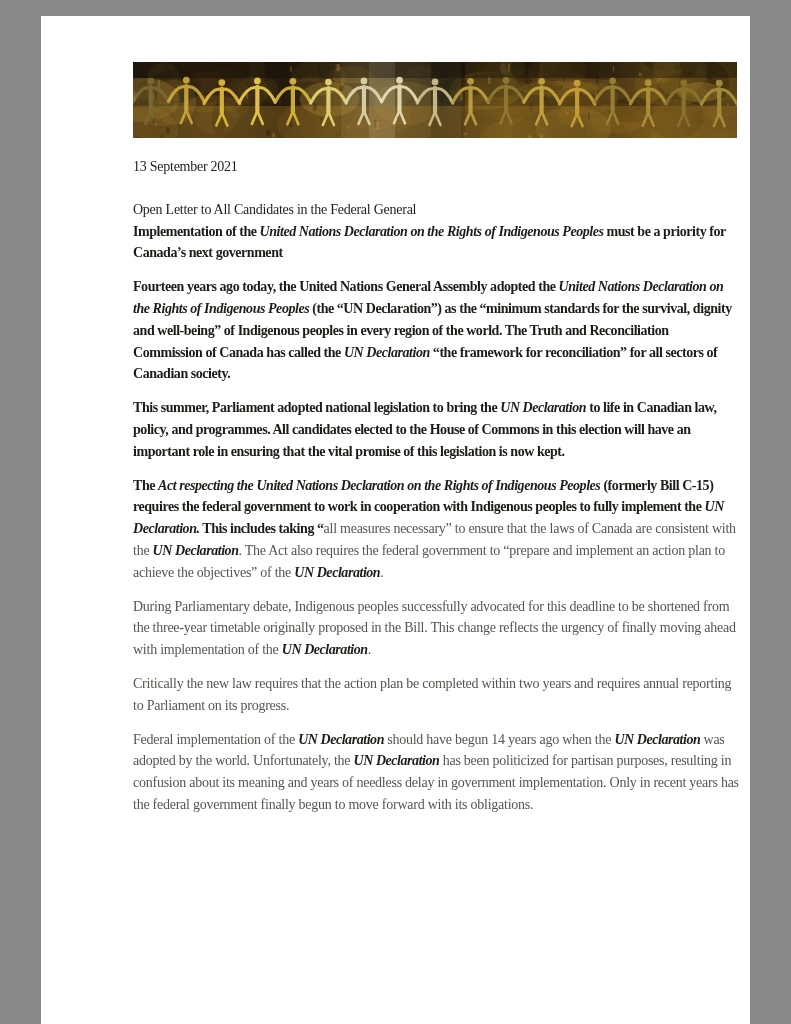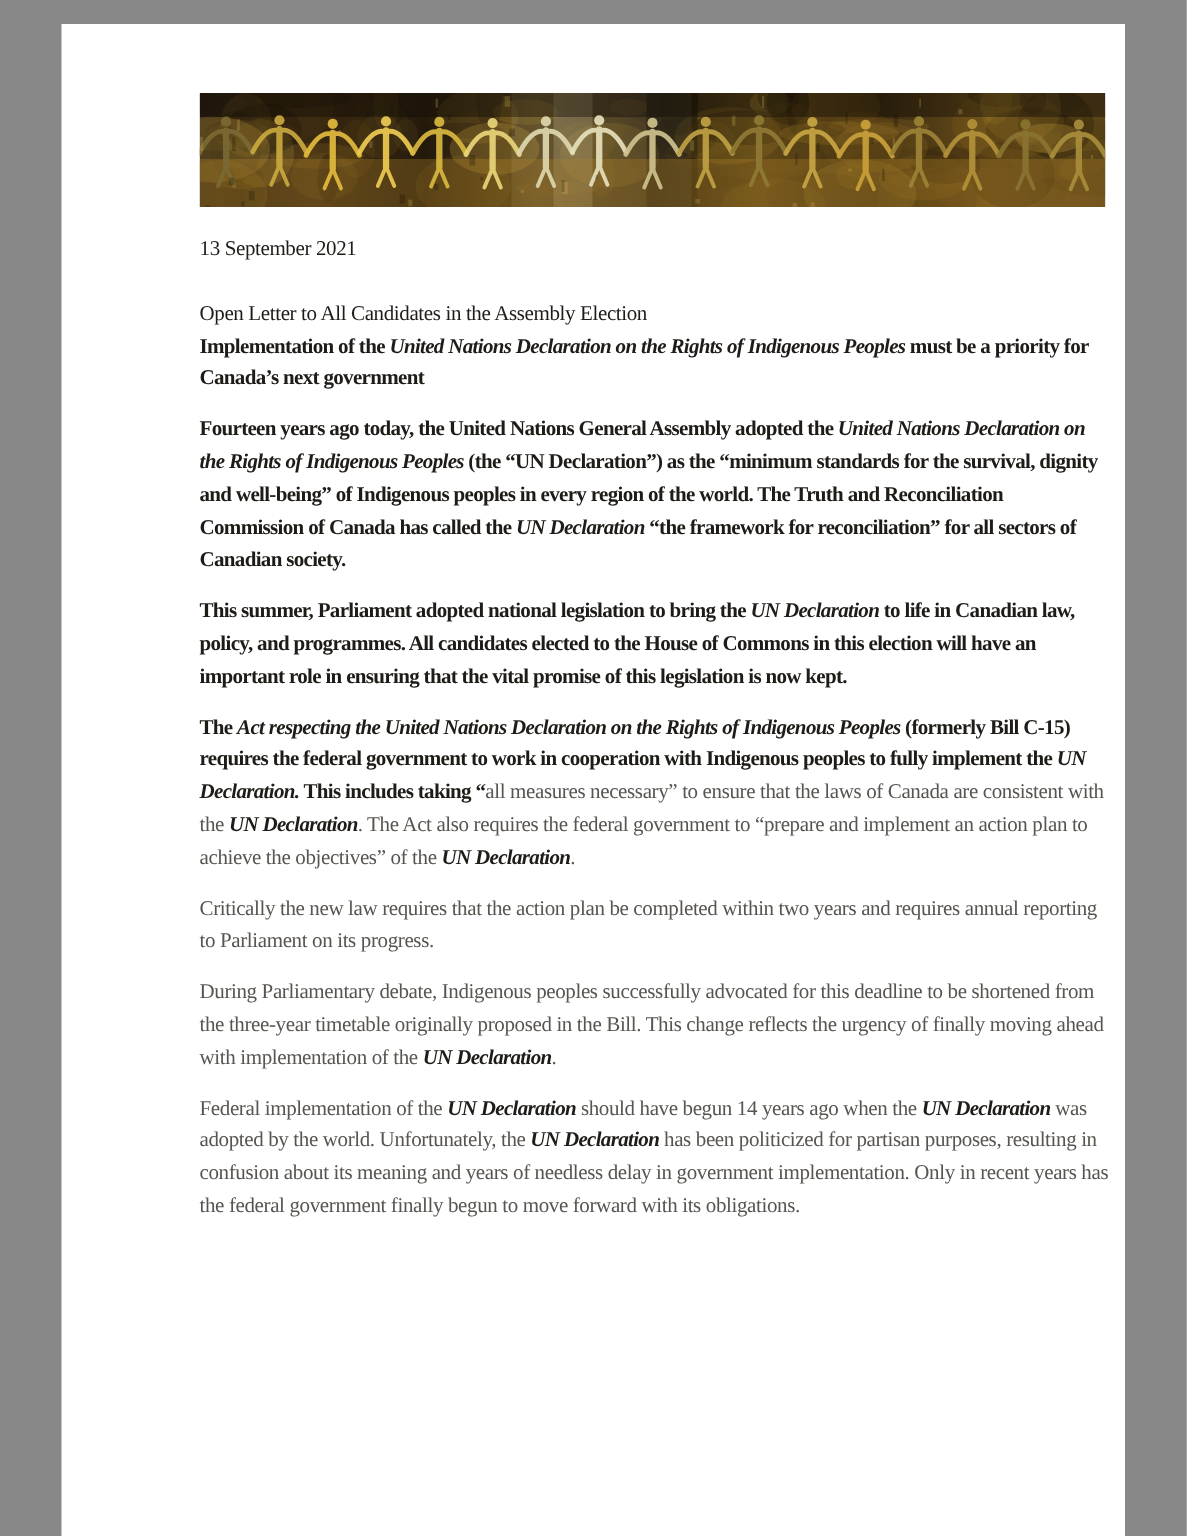--- a/index.html
+++ b/index.html
@@ -336,27 +336,27 @@
         <rect x="594.2" y="41.3" width="1.6" height="2.7" fill="#d8b55a" opacity="0.25"></rect>
         <rect x="165.4" y="14.5" width="2.3" height="3.4" fill="#0d0a05" opacity="0.25"></rect>
         <rect x="92.8" y="24.6" width="1.6" height="4.1" fill="#d8b55a" opacity="0.25"></rect>
         <rect x="32.9" y="65.4" width="3.9" height="6.2" fill="#0d0a05" opacity="0.25"></rect>
       </svg>
   </div>
 
   <div class="content">
     <p class="date-line">13 September 2021</p>
 
-    <p class="subject-line">Open Letter to All Candidates in the Assembly Election</p>
+    <p class="subject-line">Open Letter to All Candidates in the Federal General</p>
 
     <p class="title-line"><span class="run r-bold">Implementation of the </span><span class="run r-bold-italic">United Nations Declaration on the Rights of Indigenous Peoples</span><span class="run r-bold"> must be a priority for Canada’s next government</span></p>
 
     <div>
         <p><span class="run r-bold">Fourteen years ago today, the United Nations General Assembly adopted the </span><span class="run r-bold-italic">United Nations Declaration on the Rights of Indigenous Peoples</span><span class="run r-bold"> (the “UN Declaration”) as the “minimum standards for the survival, dignity and well-being” of Indigenous peoples in every region of the world. The Truth and Reconciliation Commission of Canada has called the </span><span class="run r-bold-italic">UN Declaration</span><span class="run r-bold"> “the framework for reconciliation” for all sectors of Canadian society.</span></p>
         <p><span class="run r-bold">This summer, Parliament adopted national legislation to bring the </span><span class="run r-bold-italic">UN Declaration</span><span class="run r-bold"> to life in Canadian law, policy, and programmes. All candidates elected to the House of Commons in this election will have an important role in ensuring that the vital promise of this legislation is now kept.</span></p>
         <p><span class="run r-bold">The </span><span class="run r-bold-italic">Act respecting the United Nations Declaration on the Rights of Indigenous Peoples</span><span class="run r-bold"> (formerly Bill C-15) requires the federal government to work in cooperation with Indigenous peoples to fully implement the </span><span class="run r-bold-italic">UN Declaration.</span><span class="run r-bold"> This includes taking “</span><span class="run r-regular">all measures necessary” to ensure that the laws of Canada are consistent with the </span><span class="run r-bold-italic">UN Declaration</span><span class="run r-regular">. The Act also requires the federal government to “prepare and implement an action plan to achieve the objectives” of the </span><span class="run r-bold-italic">UN Declaration</span><span class="run r-regular">.</span></p>
+        <p><span class="run r-regular">During Parliamentary debate, Indigenous peoples successfully advocated for this deadline to be shortened from the three-year timetable originally proposed in the Bill. This change reflects the urgency of finally moving ahead with implementation of the </span><span class="run r-bold-italic">UN Declaration</span><span class="run r-regular">.</span></p>
         <p><span class="run r-regular">Critically the new law requires that the action plan be completed within two years and requires annual reporting to Parliament on its progress.</span></p>
-        <p><span class="run r-regular">During Parliamentary debate, Indigenous peoples successfully advocated for this deadline to be shortened from the three-year timetable originally proposed in the Bill. This change reflects the urgency of finally moving ahead with implementation of the </span><span class="run r-bold-italic">UN Declaration</span><span class="run r-regular">.</span></p>
         <p><span class="run r-regular">Federal implementation of the </span><span class="run r-bold-italic">UN Declaration</span><span class="run r-regular"> should have begun 14 years ago when the </span><span class="run r-bold-italic">UN Declaration</span><span class="run r-regular"> was adopted by the world. Unfortunately, the </span><span class="run r-bold-italic">UN Declaration</span><span class="run r-regular"> has been politicized for partisan purposes, resulting in confusion about its meaning and years of needless delay in government implementation. Only in recent years has the federal government finally begun to move forward with its obligations.</span></p>
       </div>
   </div>
 
 </div>
 
 </body></html>

